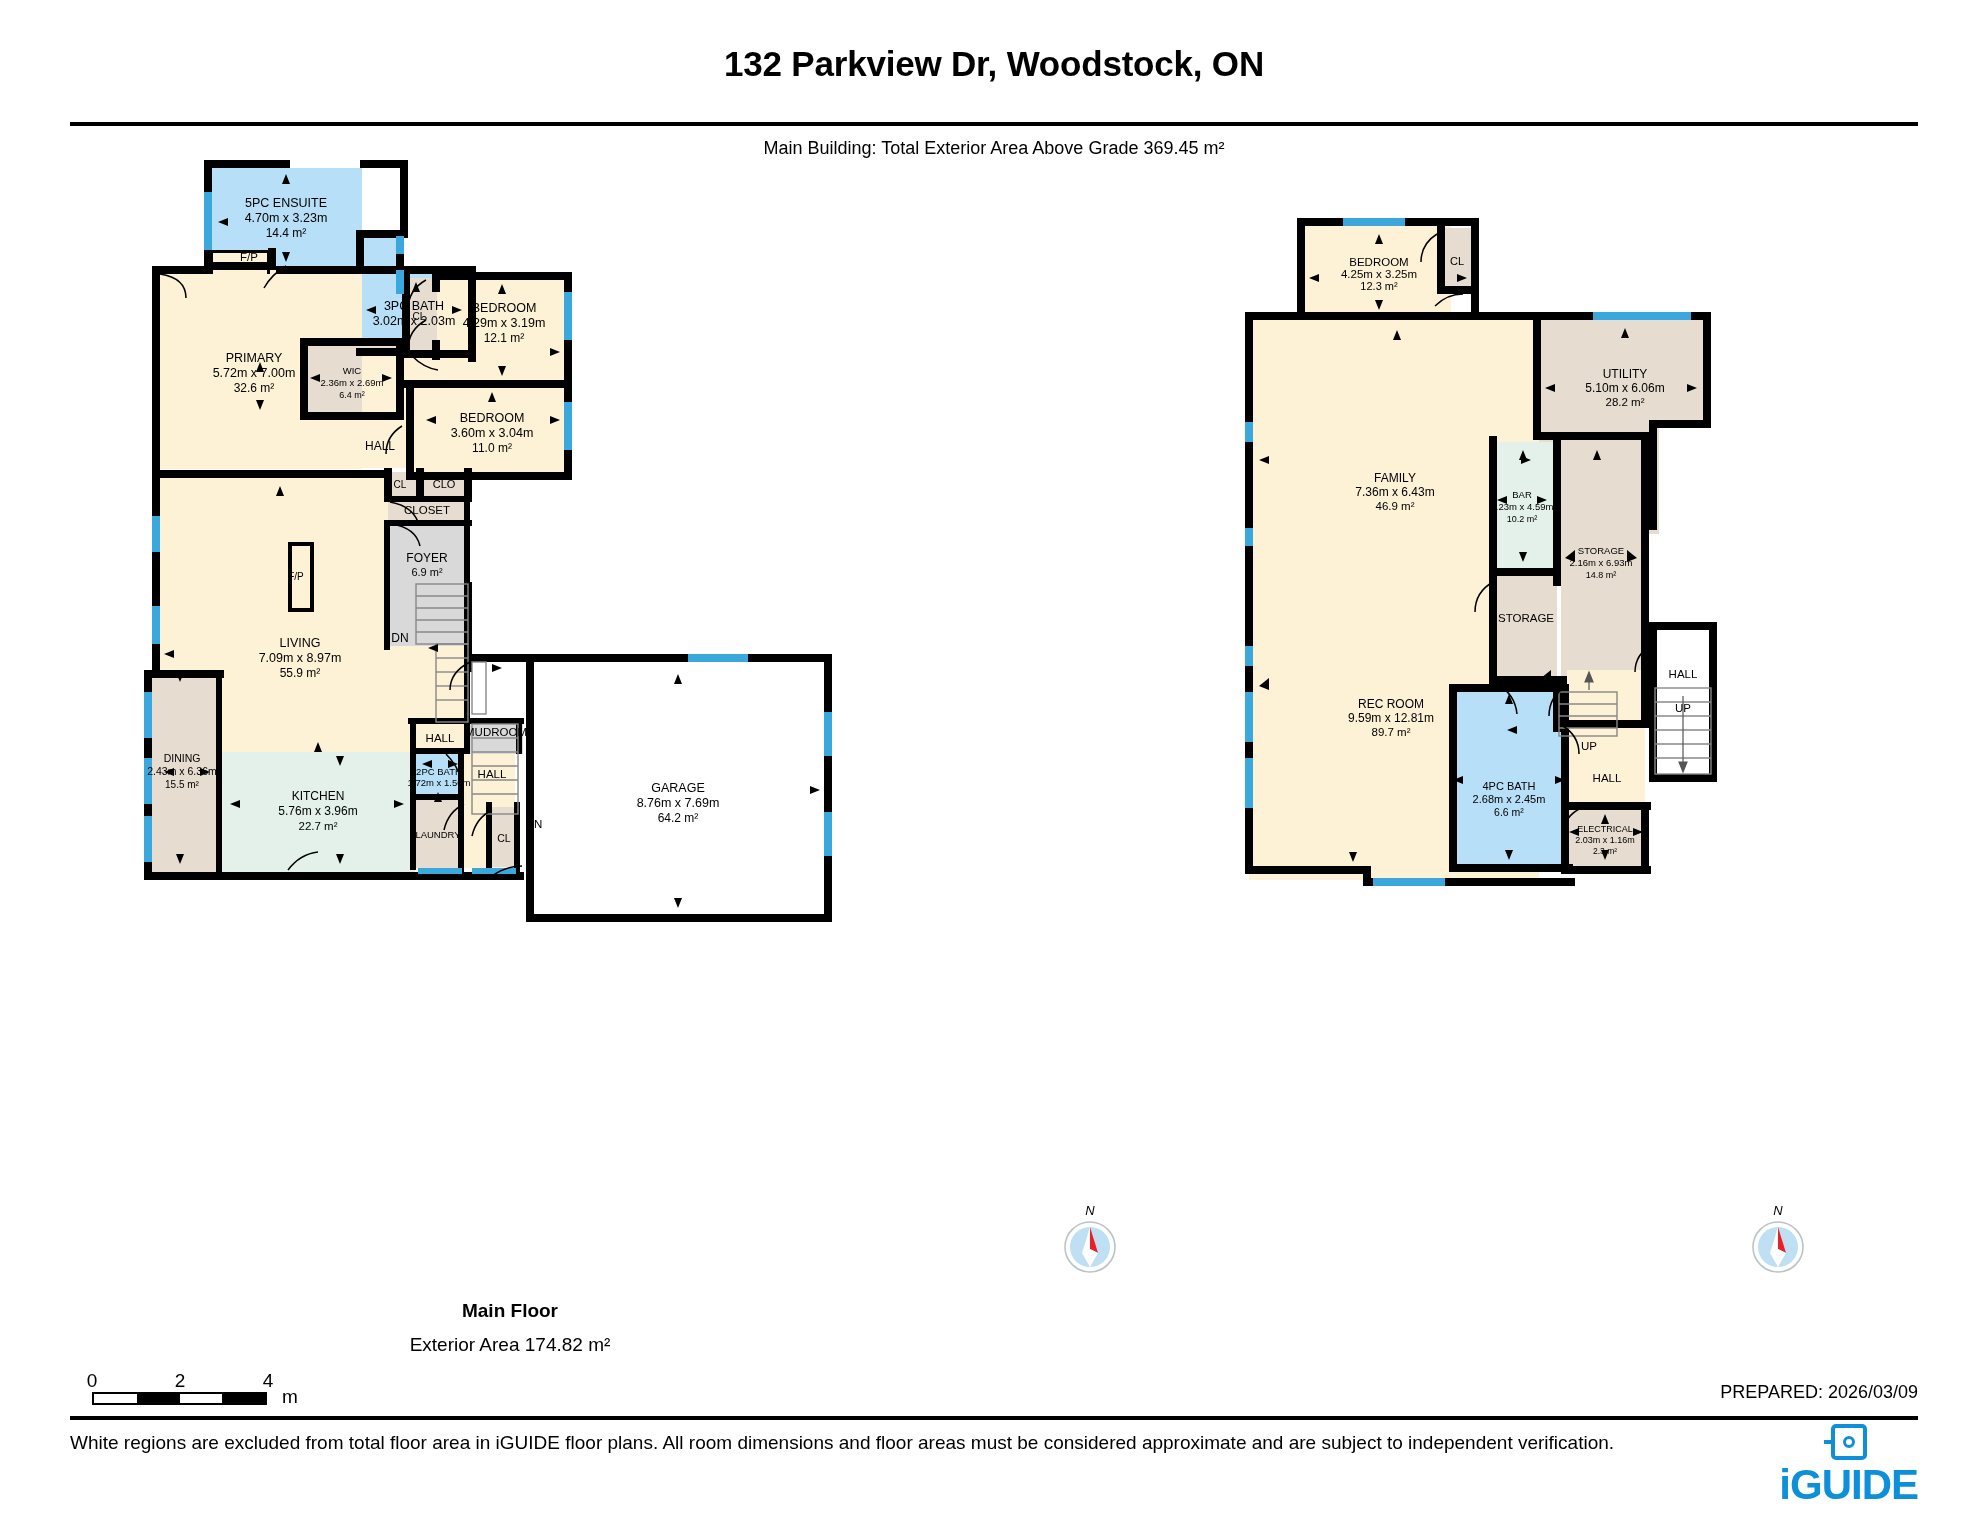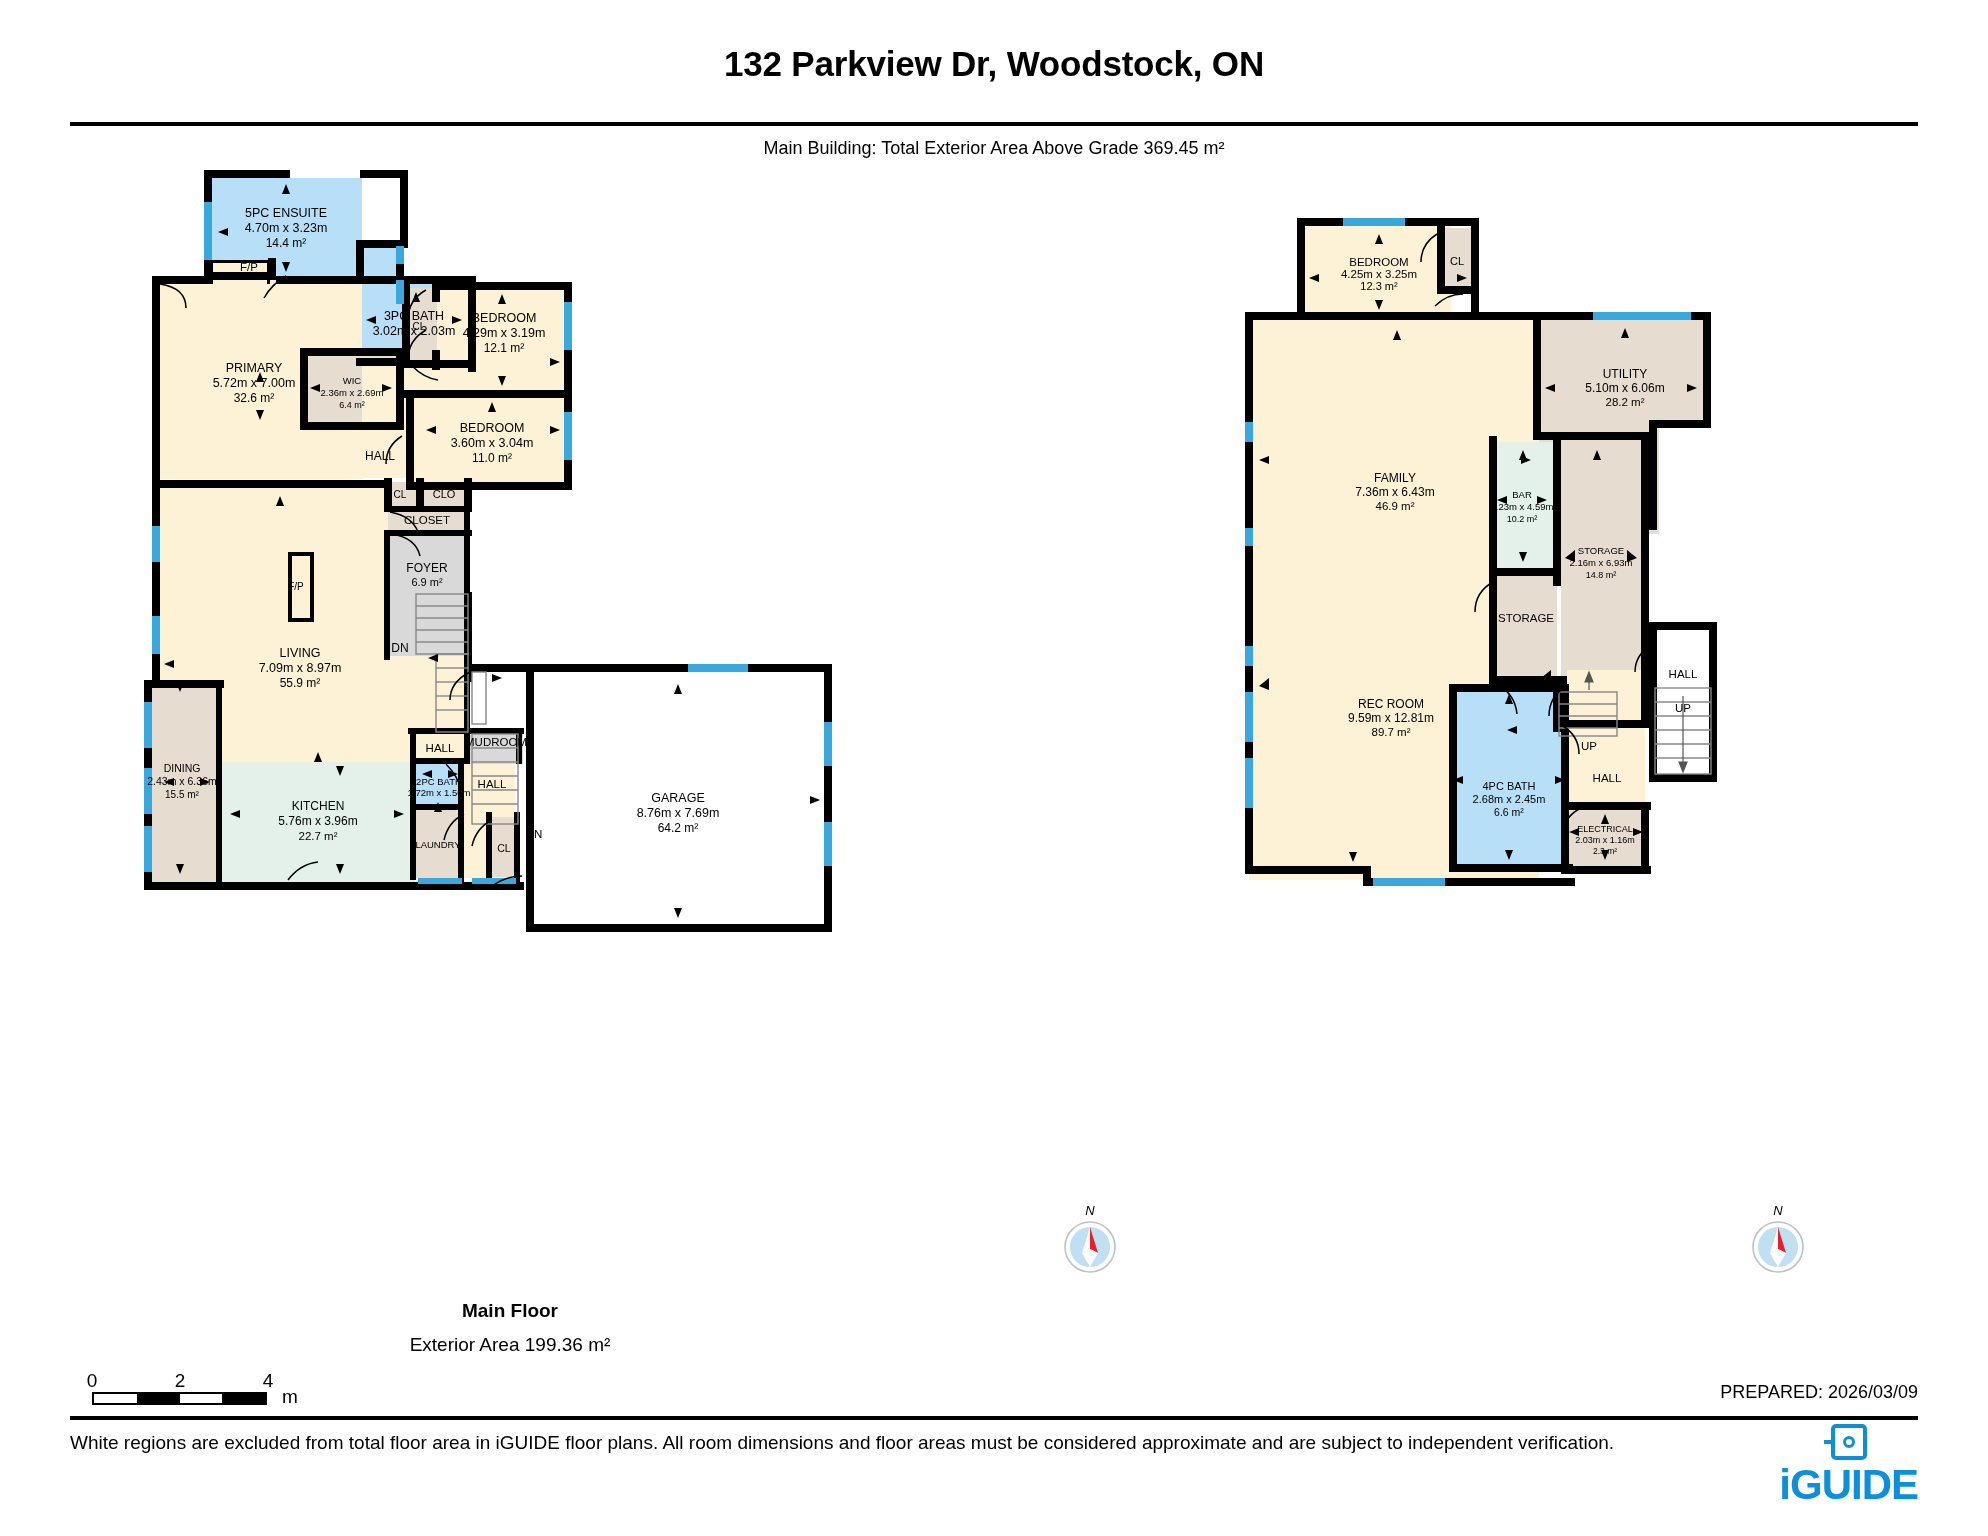--- a/index.html
+++ b/index.html
@@ -49,21 +49,21 @@
 </style>
 </head>
 <body>
 
 <div class="page">
 
   <div id="title">132 Parkview Dr, Woodstock, ON</div>
   <div id="rule-top"></div>
   <div id="subtitle">Main Building: Total Exterior Area Above Grade 369.45 m²</div>
 
-  <div class="plan" id="plan-main" style="left:140px;top:162px;">
+  <div class="plan" id="plan-main" style="left:140px;top:152px;">
   <svg width="900" height="800" viewBox="0 0 900 800" xmlns="http://www.w3.org/2000/svg">
     <g font-family="Liberation Sans, sans-serif" text-anchor="middle">
 
       <rect x="70" y="14" width="152" height="100" fill="#b8dff8"></rect>
 
       <rect x="222" y="80" width="40" height="34" fill="#b8dff8"></rect>
 
       <rect x="72" y="100" width="58" height="22" fill="#fdf2d5"></rect>
 
       <rect x="18" y="115" width="204" height="202" fill="#fdf2d5"></rect>
@@ -823,21 +823,21 @@
       <circle cx="30" cy="30" r="20" fill="#bfdff2"></circle>
       <polygon points="30,10 38,36 30,32" fill="#e8202a"></polygon>
       <polygon points="30,10 22,36 30,32" fill="#ffffff"></polygon>
       <polygon points="30,50 38,36 30,32" fill="#ffffff"></polygon>
       <polygon points="30,50 22,36 30,32" fill="#ffffff"></polygon>
     </svg>
   </div>
 
   <div class="caption" style="left:300px;top:1300px;">
     <div class="cap-name">Main Floor</div>
-    <div class="cap-area">Exterior Area 199.36 m²</div>
+    <div class="cap-area">Exterior Area 174.82 m²</div>
   </div>
 
 
   <div id="scalebar">
     <div class="nums">
       <span style="left:0px;">0</span>
       <span style="left:88px;">2</span>
       <span style="left:176px;">4</span>
     </div>
     <div class="bar">

